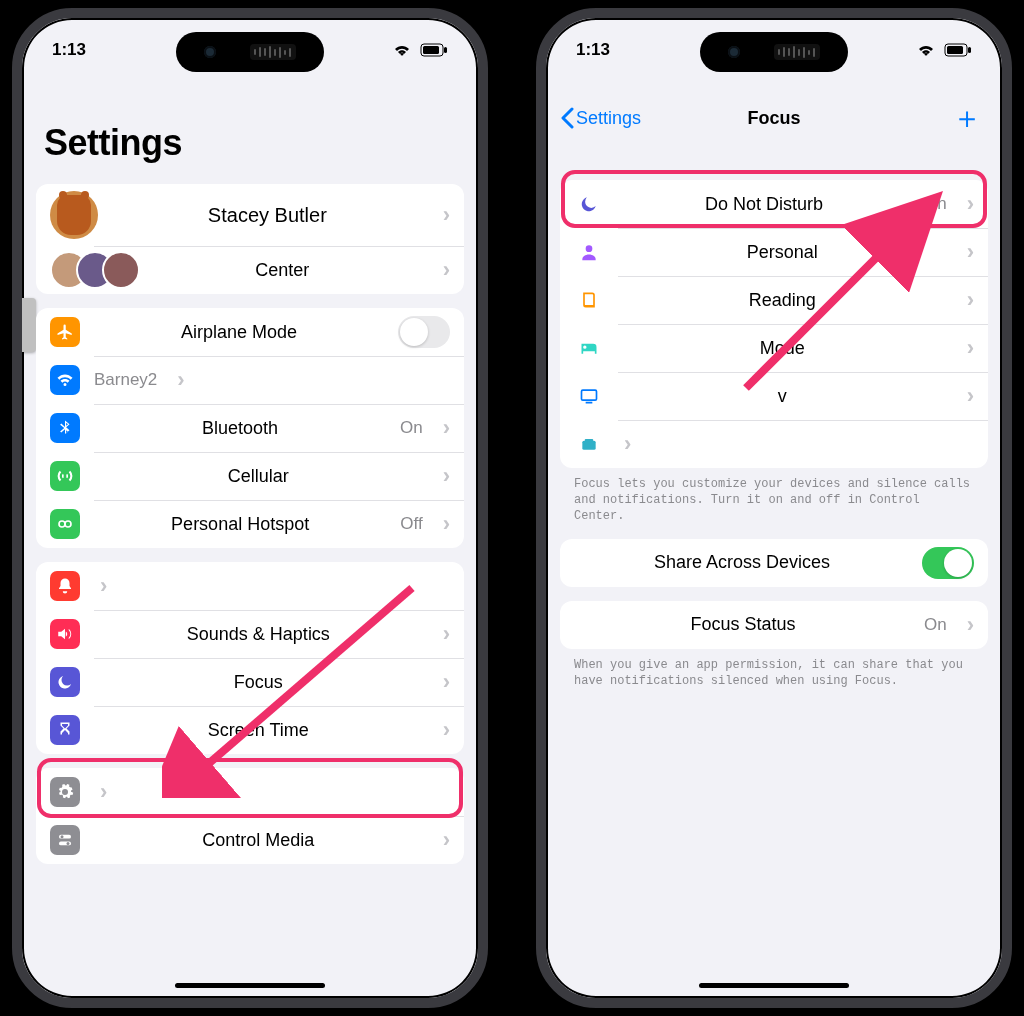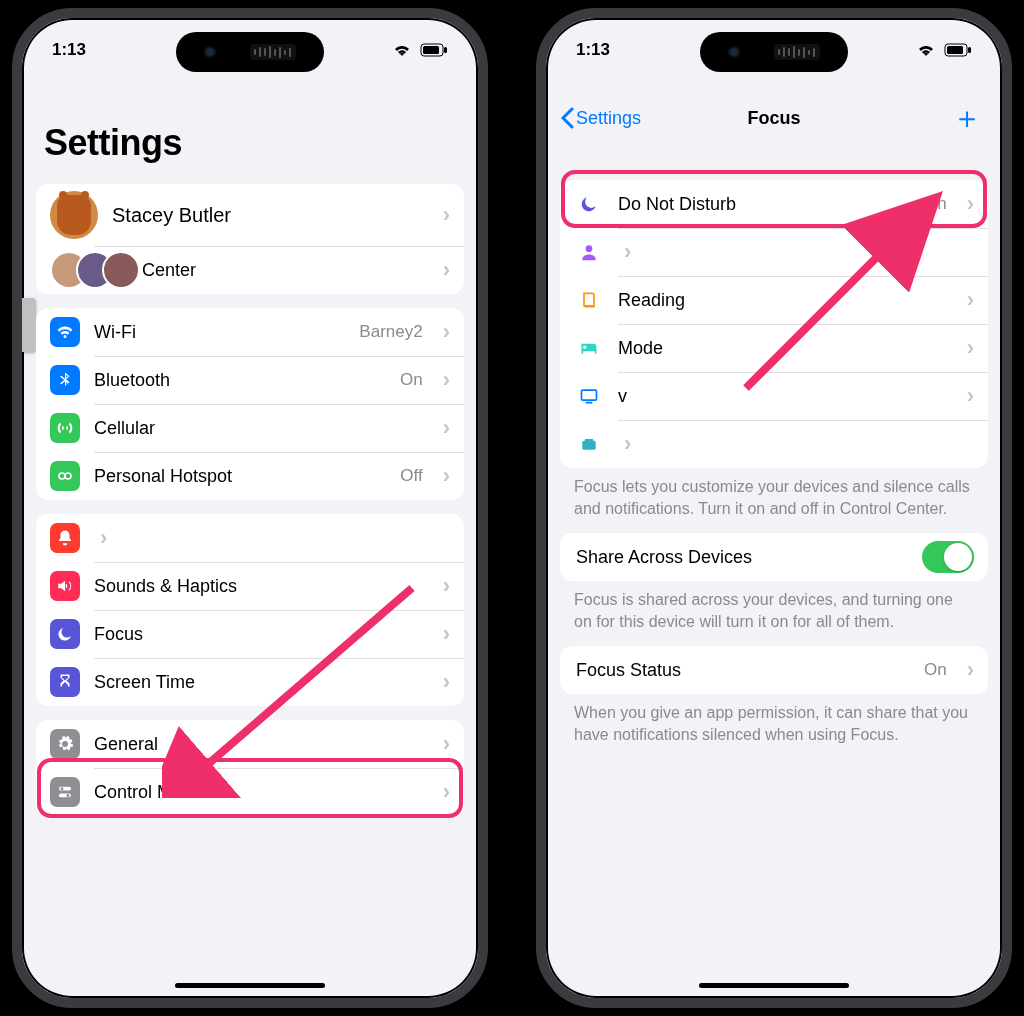--- a/index.html
+++ b/index.html
@@ -37,21 +37,21 @@
   .island .aw span:nth-child(1){height:6px}.island .aw span:nth-child(2){height:10px}.island .aw span:nth-child(3){height:8px}.island .aw span:nth-child(4){height:12px}.island .aw span:nth-child(5){height:7px}.island .aw span:nth-child(6){height:11px}.island .aw span:nth-child(7){height:5px}.island .aw span:nth-child(8){height:9px}
   .status{position:absolute;top:22px;left:0;right:0;display:flex;justify-content:space-between;padding:0 30px;font-size:17px;font-weight:600;color:#000;z-index:3;}
   .status .right{display:flex;gap:8px;align-items:center;}
   .wifi svg,.batt svg{display:block;}
   .content{position:absolute;top:70px;left:0;right:0;bottom:0;overflow:hidden;}
   .bigtitle{font-size:36px;font-weight:800;letter-spacing:-0.5px;padding:34px 22px 6px;}
   .navbar{display:flex;align-items:center;justify-content:space-between;padding:8px 14px 6px;height:44px;}
   .back{display:flex;align-items:center;color:var(--blue);font-size:18px;gap:2px;}
   .navtitle{font-size:18px;font-weight:600;position:absolute;left:50%;transform:translateX(-50%);}
   .plus{color:var(--blue);font-size:30px;font-weight:400;line-height:20px;padding-right:6px;}
-  .group{margin:14px 14px 0;background:var(--card);border-radius:12px;overflow:hidden;}
+  .group{margin:14px 14px 0;background:var(--card);border-radius:12px;overflow:hidden;text-align:center;}
   .row{display:flex;align-items:center;min-height:48px;padding:0 14px;position:relative;gap:14px;}
   .row + .row::before{content:"";position:absolute;left:58px;right:0;top:0;height:1px;background:var(--sep);}
   .row .icon{width:30px;height:30px;border-radius:7px;display:flex;align-items:center;justify-content:center;flex-shrink:0;color:#fff;}
   .row .label{flex:1;font-size:18px;color:var(--text);}
   .row .vlabel{color:var(--muted);font-size:17px;}
   .row .chev{color:#c5c5c9;font-size:22px;font-weight:600;margin-left:6px;}
   .row .sub{font-size:13px;color:var(--muted);margin-top:2px;}
   .row.tall{min-height:62px;}
   .row.tall .col{display:flex;flex-direction:column;}
   .row.tall .nm{font-size:20px;font-weight:400;}
@@ -60,21 +60,21 @@
   .ginger::before,.ginger::after{content:"";position:absolute;width:8px;height:8px;background:#b85a1e;border-radius:50%;top:-4px;}
   .ginger::before{left:2px}.ginger::after{right:2px}
   .fam{display:flex;}
   .fam .a{width:34px;height:34px;border-radius:50%;border:2px solid #fff;background:#c49a7a;margin-right:-12px;}
   .fam .a:nth-child(2){background:#6a5a8a}
   .fam .a:nth-child(3){background:#8a5a5a}
   .switch{width:52px;height:32px;border-radius:16px;background:#e9e9eb;position:relative;}
   .switch.on{background:var(--green);}
   .switch .knob{position:absolute;width:28px;height:28px;border-radius:50%;background:#fff;top:2px;left:2px;box-shadow:0 1px 3px rgba(0,0,0,.2);}
   .switch.on .knob{left:22px;}
-  .footer{font-size:16px;color:var(--muted);padding:8px 28px 0;line-height:1.35;}
+  .footer{font-size:12px;color:var(--muted);padding:8px 28px 0;line-height:1.35;font-family:Liberation Mono, monospace;}
   .homebar{position:absolute;bottom:10px;left:50%;transform:translateX(-50%);width:150px;height:5px;background:#000;border-radius:3px;}
   .hl-ring{position:absolute;border:4px solid var(--hl);border-radius:14px;pointer-events:none;z-index:5;}
   .arrow{position:absolute;z-index:6;pointer-events:none;}
   
   .ficon{width:30px;height:30px;display:flex;align-items:center;justify-content:center;flex-shrink:0;}
   .row.focusrow + .row.focusrow::before{left:58px;}
   .sectiontitle{font-size:18px;padding-left:2px;}
   .spacer{height:20px;}
   
   .scrollhint{position:absolute;left:-10px;top:280px;width:24px;height:54px;background:#c0c0c0;border-radius:4px;box-shadow:0 1px 3px rgba(0,0,0,.3);}
@@ -135,26 +135,36 @@
               <div class="a"></div>
               <div class="a"></div>
             </div>
         <span class="label">Center</span>
         <span class="chev">›</span>
       </div>
     </div>
 
     <div class="group">
       <div class="row">
+        <div class="icon" style="background:var(--orange)">
+          <svg width="18" height="18" viewBox="0 0 24 24" fill="#fff">
+                <path d="M21 16v-2l-8-5V3.5a1.5 1.5 0 10-3 0V9l-8 5v2l8-2.5V19l-2 1.5V22l3.5-1 3.5 1v-1.5L13 19v-5.5l8 2.5z"></path>
+              </svg>
+        </div>
+        <span class="label">Airplane Mode</span>
+        <div class="switch">
+              <div class="knob"></div>
+            </div>
+      </div>
+      <div class="row">
         <div class="icon" style="background:var(--blue)">
           <svg width="18" height="18" viewBox="0 0 24 24" fill="#fff">
                 <path d="M12 20a2 2 0 100-4 2 2 0 000 4zM2 9c6-6 14-6 20 0l-2.5 2.5c-4.3-4.3-10.7-4.3-15 0L2 9zm4 4c3.3-3.3 8.7-3.3 12 0l-2.5 2.5c-2-2-5-2-7 0L6 13z"></path>
               </svg>
         </div>
-        <span class="label">Wi-Fi</span>
         <span class="vlabel">Barney2</span>
         <span class="chev">›</span>
       </div>
       <div class="row">
         <div class="icon" style="background:var(--blue)">
           <svg width="18" height="18" viewBox="0 0 24 24" fill="#fff">
                 <path d="M12 2l6 5-4.5 4L18 15l-6 5V13.5L7 18l-1.5-1.5L11 12 5.5 7.5 7 6l5 4.5V2zm1.5 3v4l2.5-2-2.5-2zm0 10v4l2.5-2-2.5-2z"></path>
               </svg>
         </div>
         <span class="label">Bluetooth</span>
@@ -221,21 +231,20 @@
       </div>
     </div>
 
     <div class="group">
       <div class="row">
         <div class="icon" style="background:var(--gray)">
           <svg width="18" height="18" viewBox="0 0 24 24" fill="#fff">
                 <path d="M12 8a4 4 0 100 8 4 4 0 000-8zm9 4l2 1-1 3-2.3-.3a8 8 0 01-1.2 1.2l.3 2.3-3 1-1-2a8 8 0 01-1.6 0l-1 2-3-1 .3-2.3a8 8 0 01-1.2-1.2L5 16l-1-3 2-1a8 8 0 010-1.6l-2-1 1-3 2.3.3A8 8 0 018.5 4.5L8.2 2.2l3-1 1 2a8 8 0 011.6 0l1-2 3 1-.3 2.3a8 8 0 011.2 1.2L21 6l1 3-2 1a8 8 0 010 1.6z"></path>
               </svg>
         </div>
-        <span class="label">General</span>
         <span class="chev">›</span>
       </div>
       <div class="row">
         <div class="icon" style="background:var(--gray)">
           <svg width="18" height="18" viewBox="0 0 24 24" fill="#fff">
                 <rect x="4" y="5" width="16" height="5" rx="2.5"></rect>
                 <rect x="4" y="14" width="16" height="5" rx="2.5"></rect>
                 <circle cx="8" cy="7.5" r="2" fill="#8e8e93"></circle>
                 <circle cx="16" cy="16.5" r="2" fill="#8e8e93"></circle>
               </svg>
@@ -314,20 +323,21 @@
             <span class="vlabel">On</span>
             <span class="chev">›</span>
           </div>
           <div class="row focusrow">
             <div class="ficon" style="color:#a259ff;fill:#a259ff">
               <svg width="20" height="20" viewBox="0 0 24 24">
                 <circle cx="12" cy="8" r="4"></circle>
                 <path d="M4 21c0-4 4-6 8-6s8 2 8 6v1H4v-1z"></path>
               </svg>
             </div>
+            <span class="label">Personal</span>
             <span class="chev">›</span>
           </div>
           <div class="row focusrow">
             <div class="ficon" style="color:#ff9500;fill:#ff9500">
               <svg width="20" height="20" viewBox="0 0 24 24">
                 <path d="M5 3h11a3 3 0 013 3v15H8a3 3 0 01-3-3V3zm2 2v12a1 1 0 001 1h9V6a1 1 0 00-1-1H7z"></path>
               </svg>
             </div>
             <span class="label">Reading</span>
             <span class="chev">›</span>
@@ -364,21 +374,20 @@
     <div class="footer">Focus lets you customize your devices and silence calls and notifications. Turn it on and off in Control Center.</div>
 
     <div class="group">
       <div class="row">
         <span class="label sectiontitle">Share Across Devices</span>
         <div class="switch on">
               <div class="knob"></div>
             </div>
       </div>
     </div>
-    <div class="footer">Focus is shared across your devices, and turning one on for this device will turn it on for all of them.</div>
 
     <div class="group">
       <div class="row">
         <span class="label sectiontitle">Focus Status</span>
         <span class="vlabel">On</span>
         <span class="chev">›</span>
       </div>
     </div>
     <div class="footer">When you give an app permission, it can share that you have notifications silenced when using Focus.</div>
   </div>

